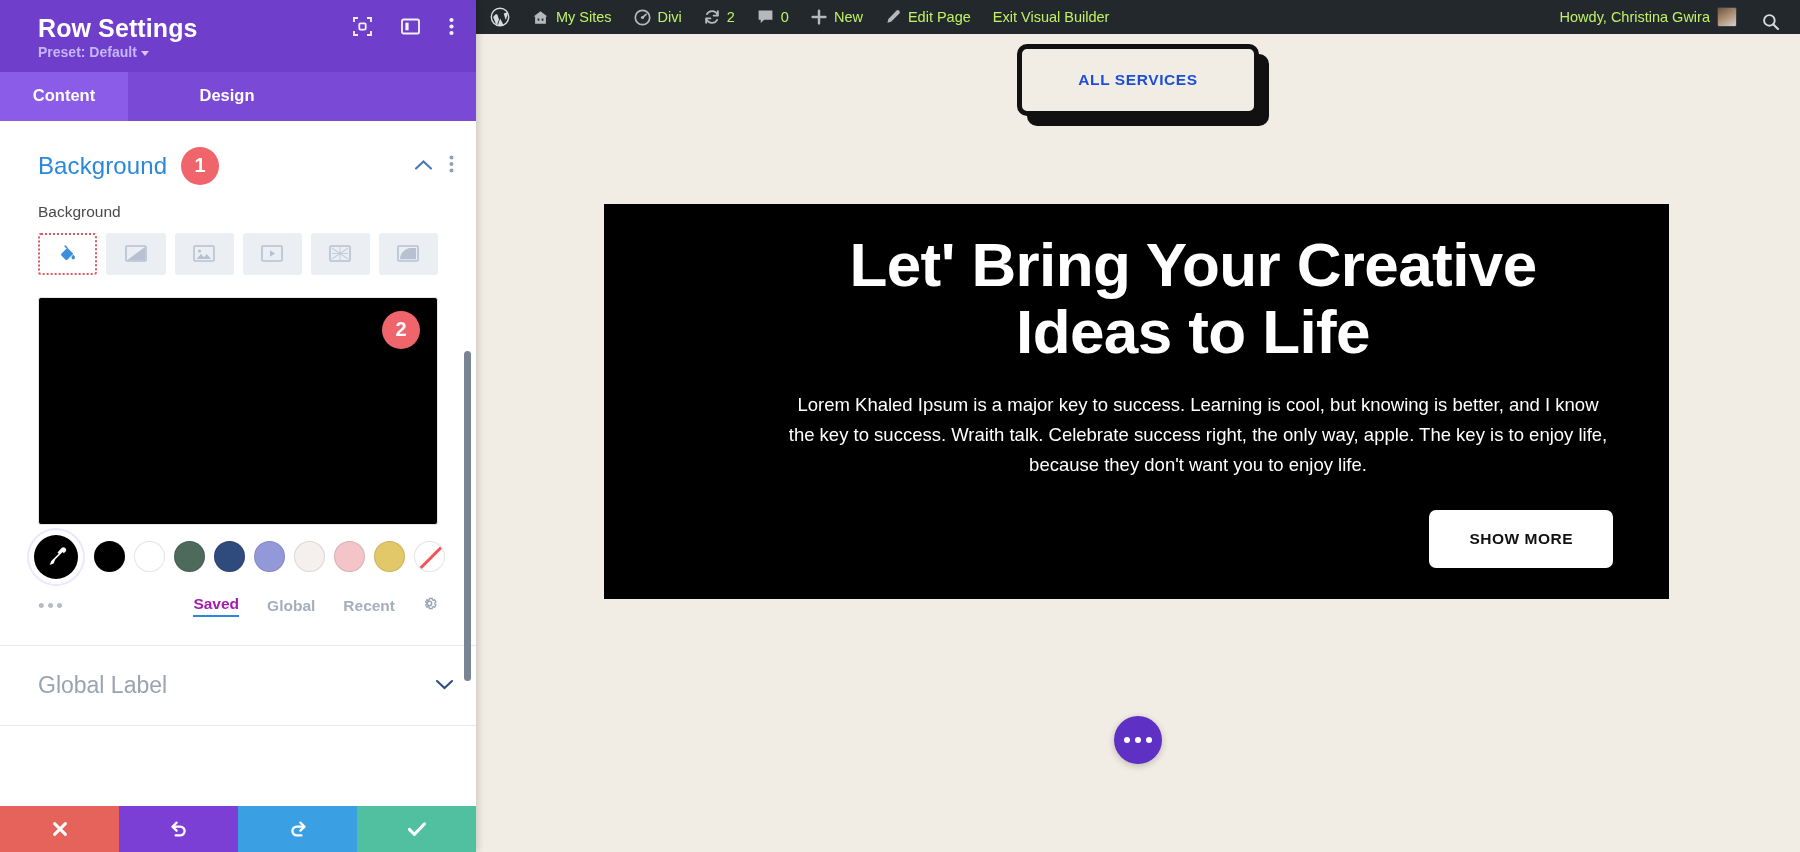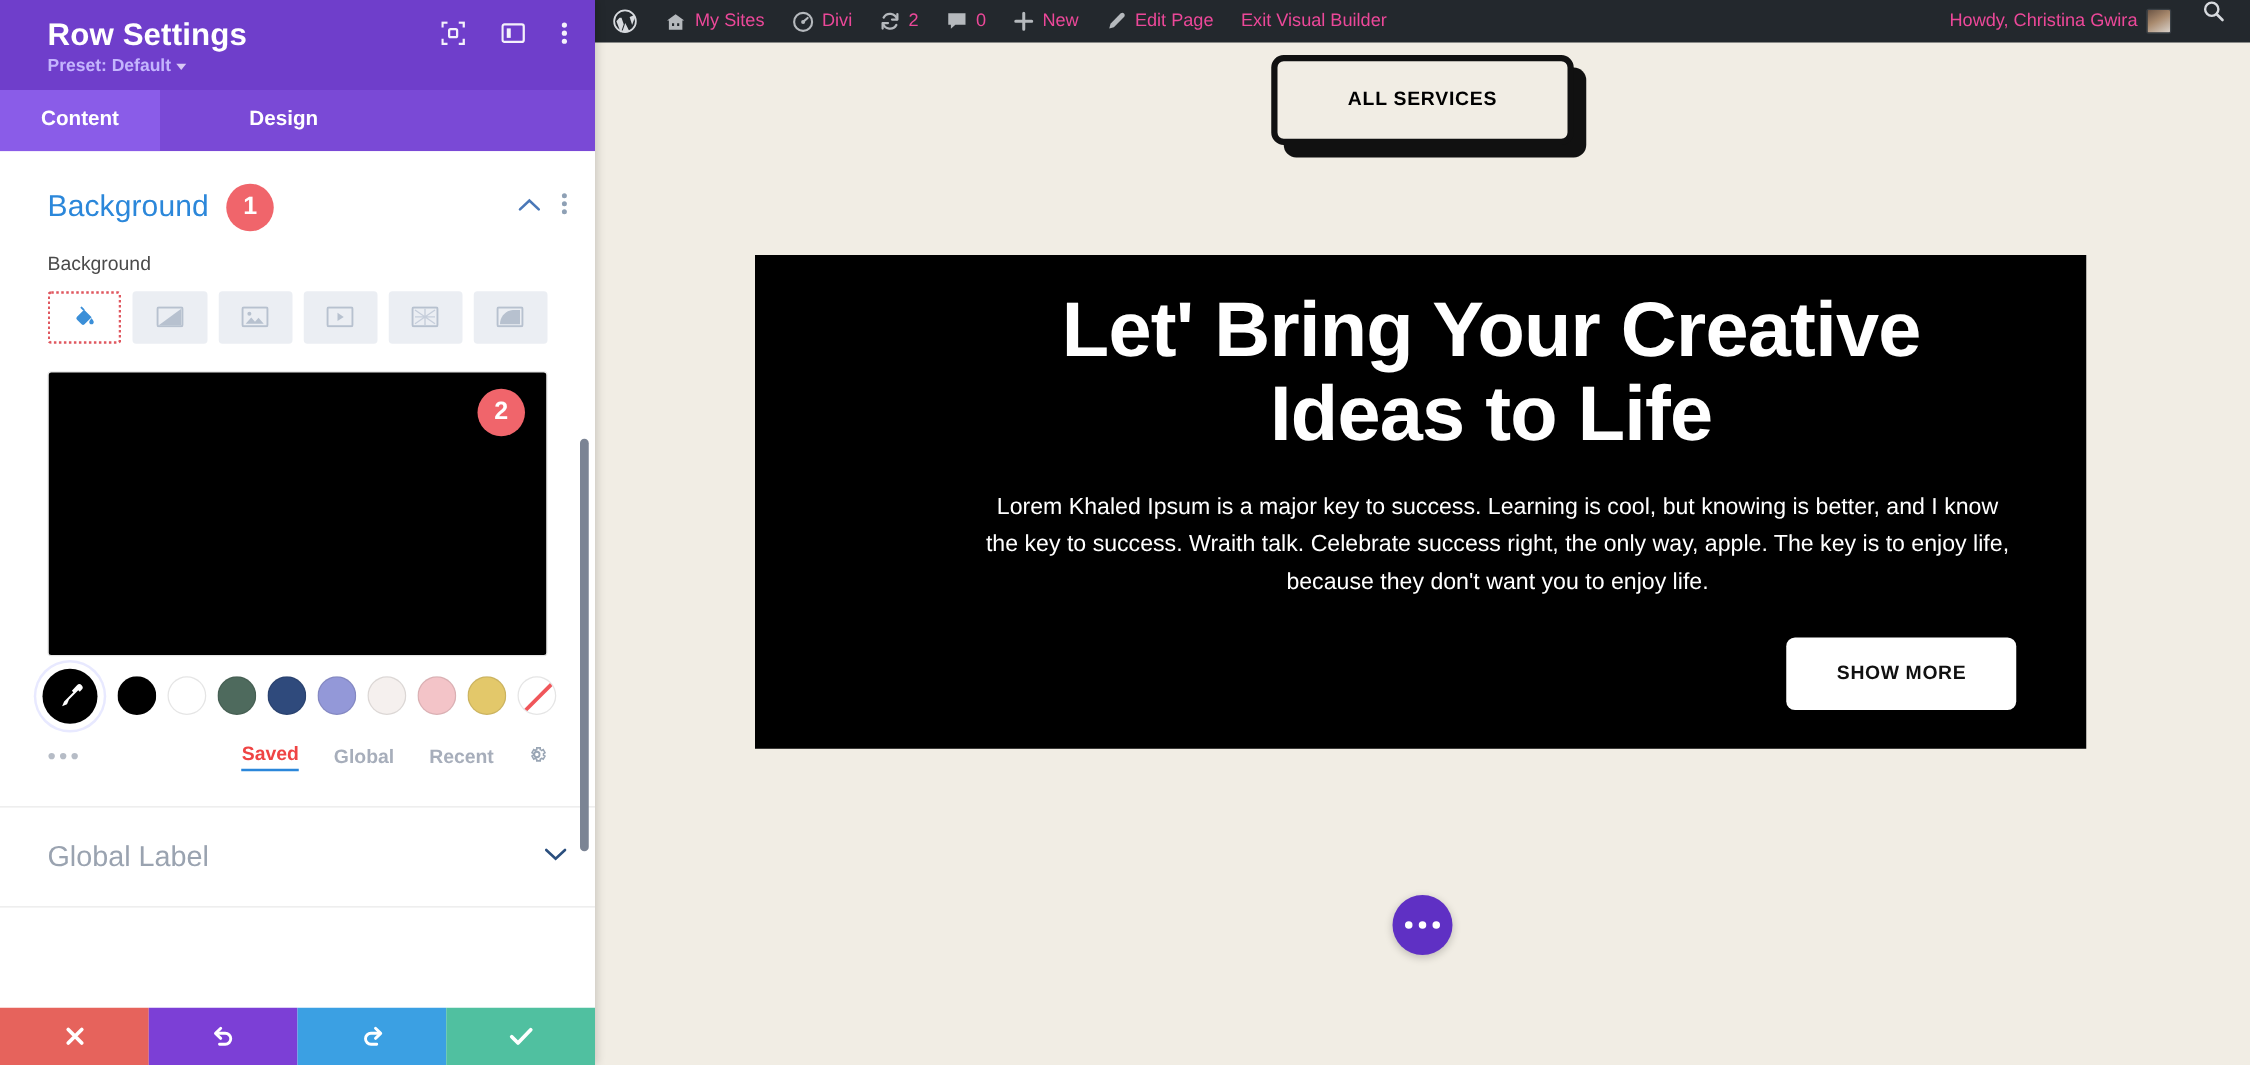--- a/index.html
+++ b/index.html
@@ -156,21 +156,21 @@
   .dots-h {
     letter-spacing: 2.5px; color: #b6bcc6; font-size: 19px;
     line-height: 1; cursor: pointer;
   }
   .meta-row .spacer { flex: 1; }
   .meta-link {
     font-size: 15.5px; margin-left: 28px; cursor: pointer;
     color: #a7aebb; font-weight: bold;
   }
   .meta-link.active {
-    color: #ef4444;
+    color: #a21caf;
     border-bottom: 2px solid #2b87da;
     padding-bottom: 2px;
   }
   .gear { margin-left: 26px; cursor: pointer; }
 
   .divider { height: 1px; background: #e9e9e9; margin: 28px 0 0; }
 
   .admin-label {
     display: flex; align-items: center;
     padding: 26px 22px 26px 38px;
@@ -197,22 +197,22 @@
   .fbtn.close { background: #e6635c; }
   .fbtn.undo  { background: #7c3fd6; }
   .fbtn.redo  { background: #3ba0e3; }
   .fbtn.save  { background: #50c0a0; }
 
   
   .adminbar {
     position: absolute; left: 476px; top: 0;
     width: 1324px; height: 34px;
     background: #23282d;
-    display: flex; align-items: flex-start;
-    color: #ec4899; font-size: 14.5px;
+    display: flex; align-items: flex-end;
+    color: #bef264; font-size: 14.5px;
     z-index: 30;
   }
   .ab-item {
     display: flex; align-items: center; gap: 7px;
     padding: 0 11px; height: 34px; cursor: pointer;
     white-space: nowrap;
   }
   .ab-item.first { padding-left: 14px; }
   .ab-spacer { flex: 1; }
   .ab-avatar {
@@ -232,21 +232,21 @@
   .allservices-wrap {
     position: absolute; left: 0; right: 0; top: 10px;
     display: flex; justify-content: center;
   }
   .allservices {
     background: #f1ede4;
     border: 5px solid #111;
     border-radius: 10px;
     padding: 22px 56px;
     font-size: 15.5px; font-weight: bold; letter-spacing: .6px;
-    color: #000000;
+    color: #1d4ed8;
     box-shadow: 10px 10px 0 #111;
     cursor: pointer;
   }
   .hero {
     position: absolute; left: 128px; top: 170px;
     width: 1065px; height: 395px;
     background: #000;
     display: flex; flex-direction: column;
     align-items: flex-end; justify-content: flex-start;
     padding: 28px 56px 0;

